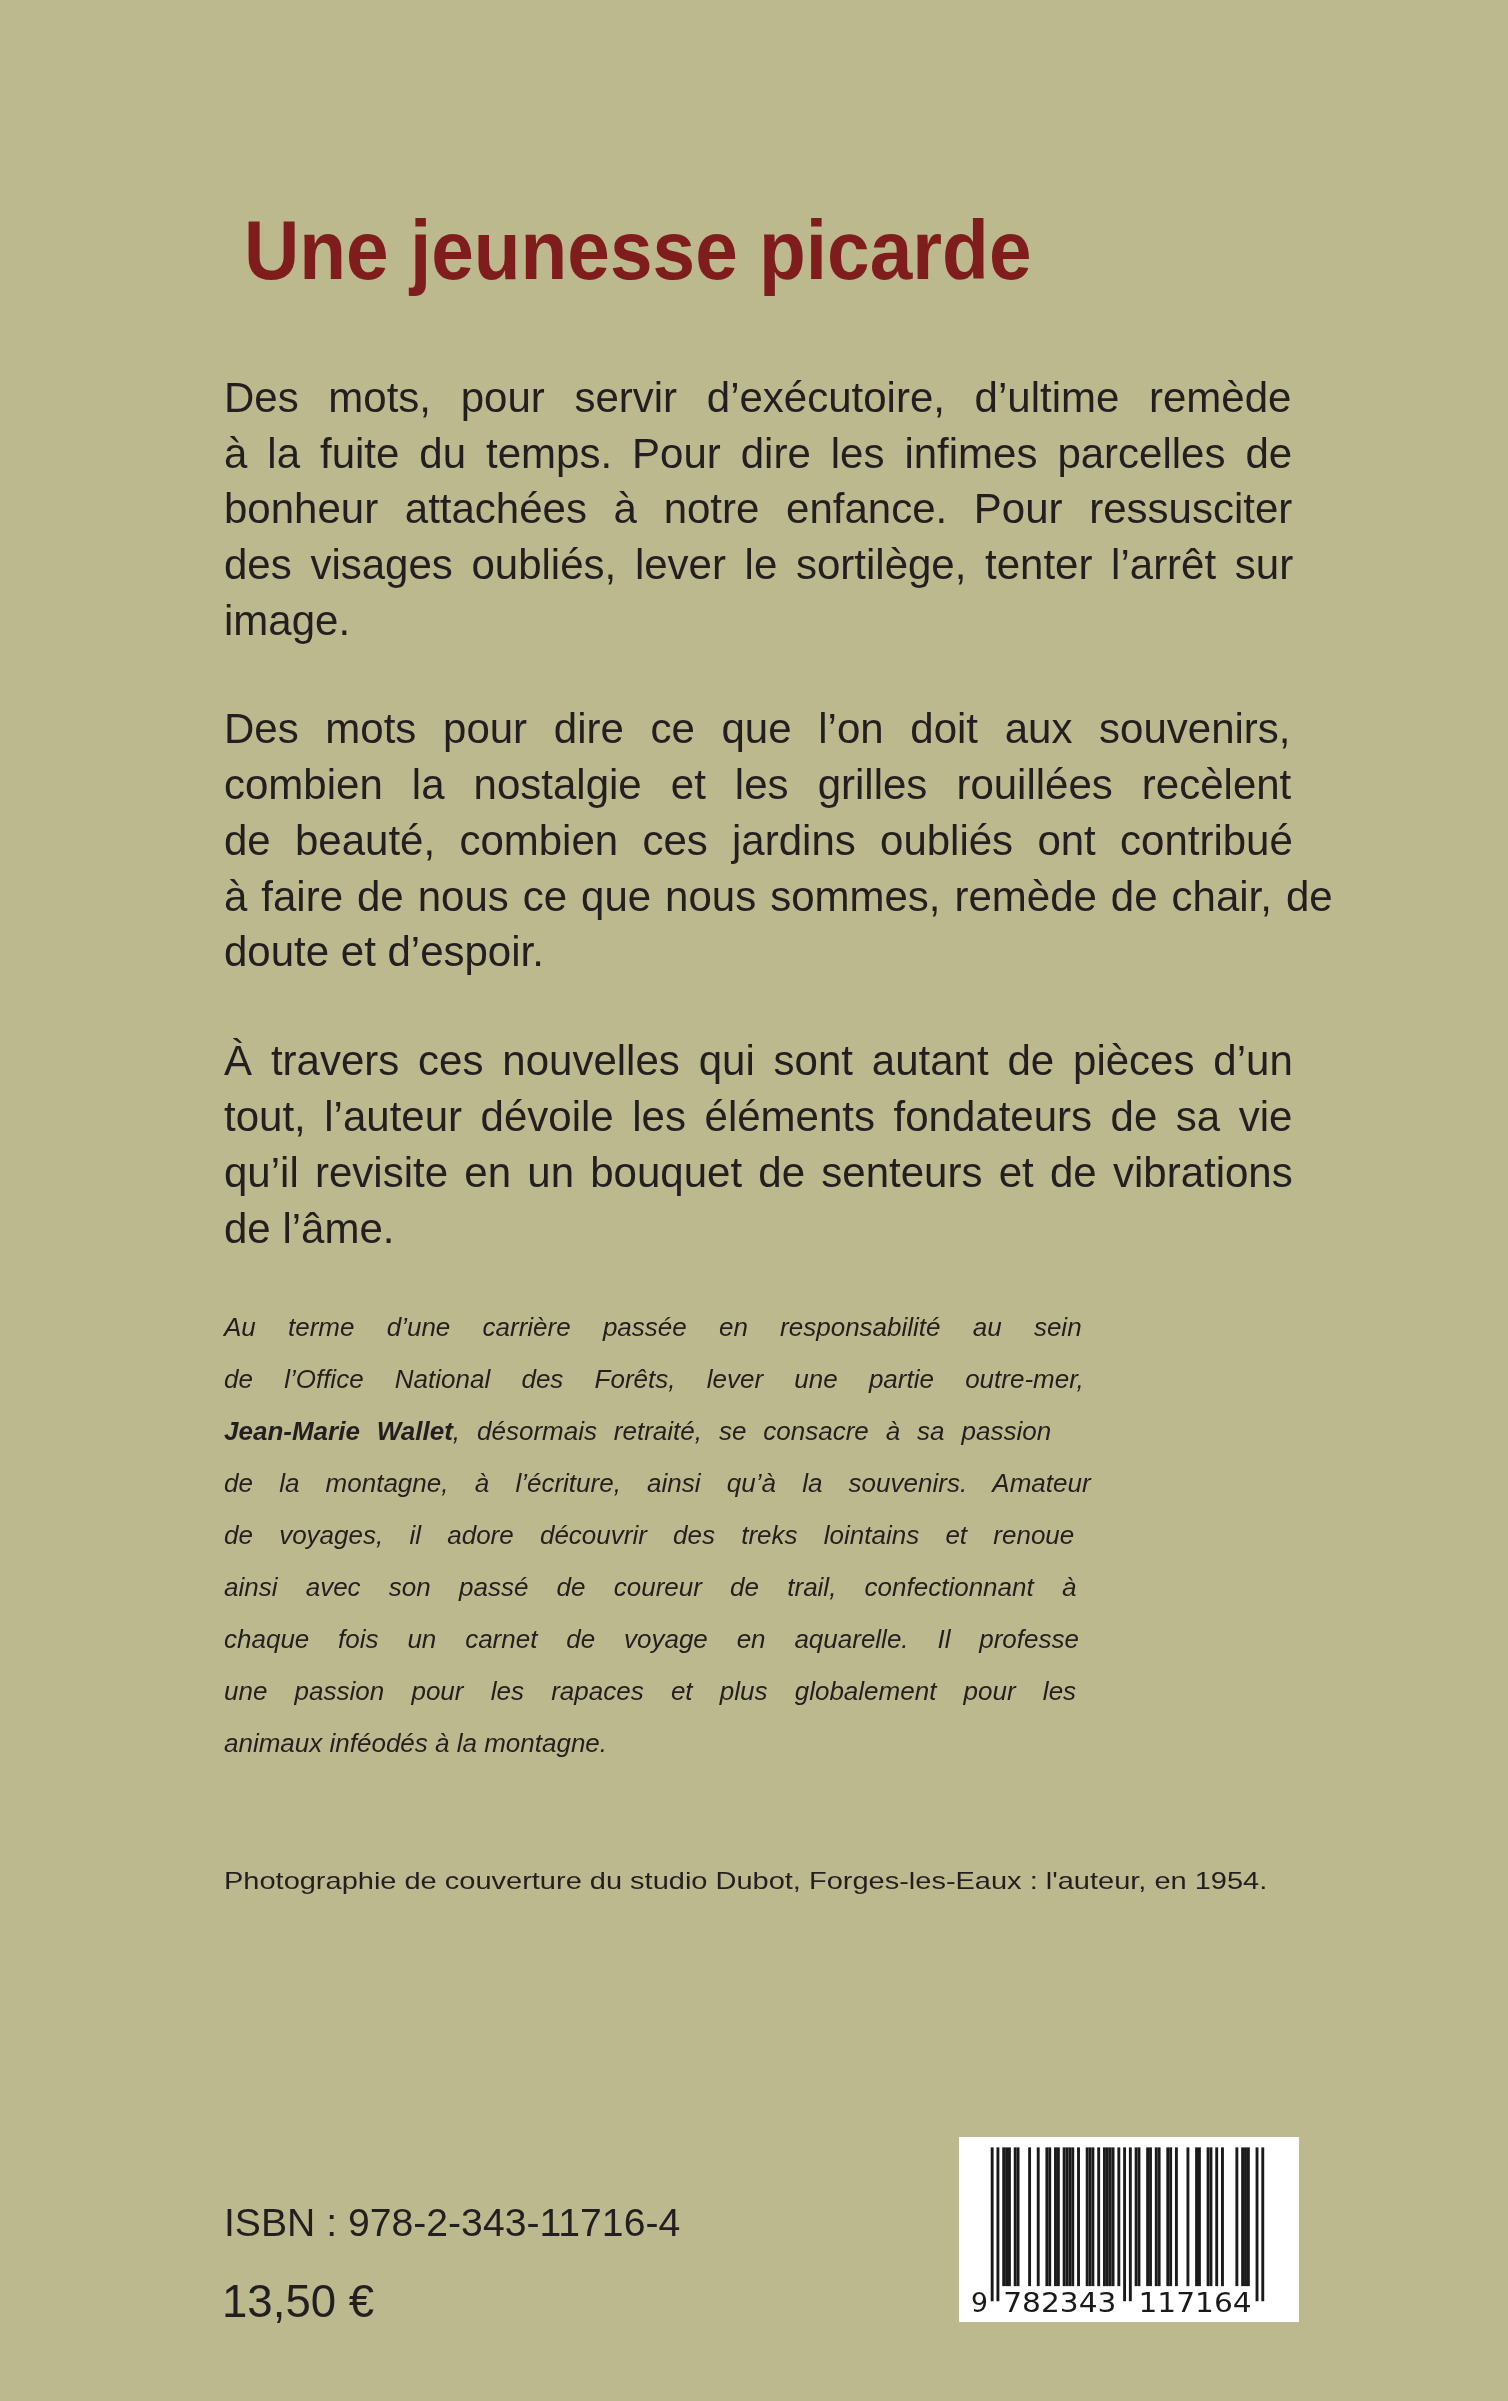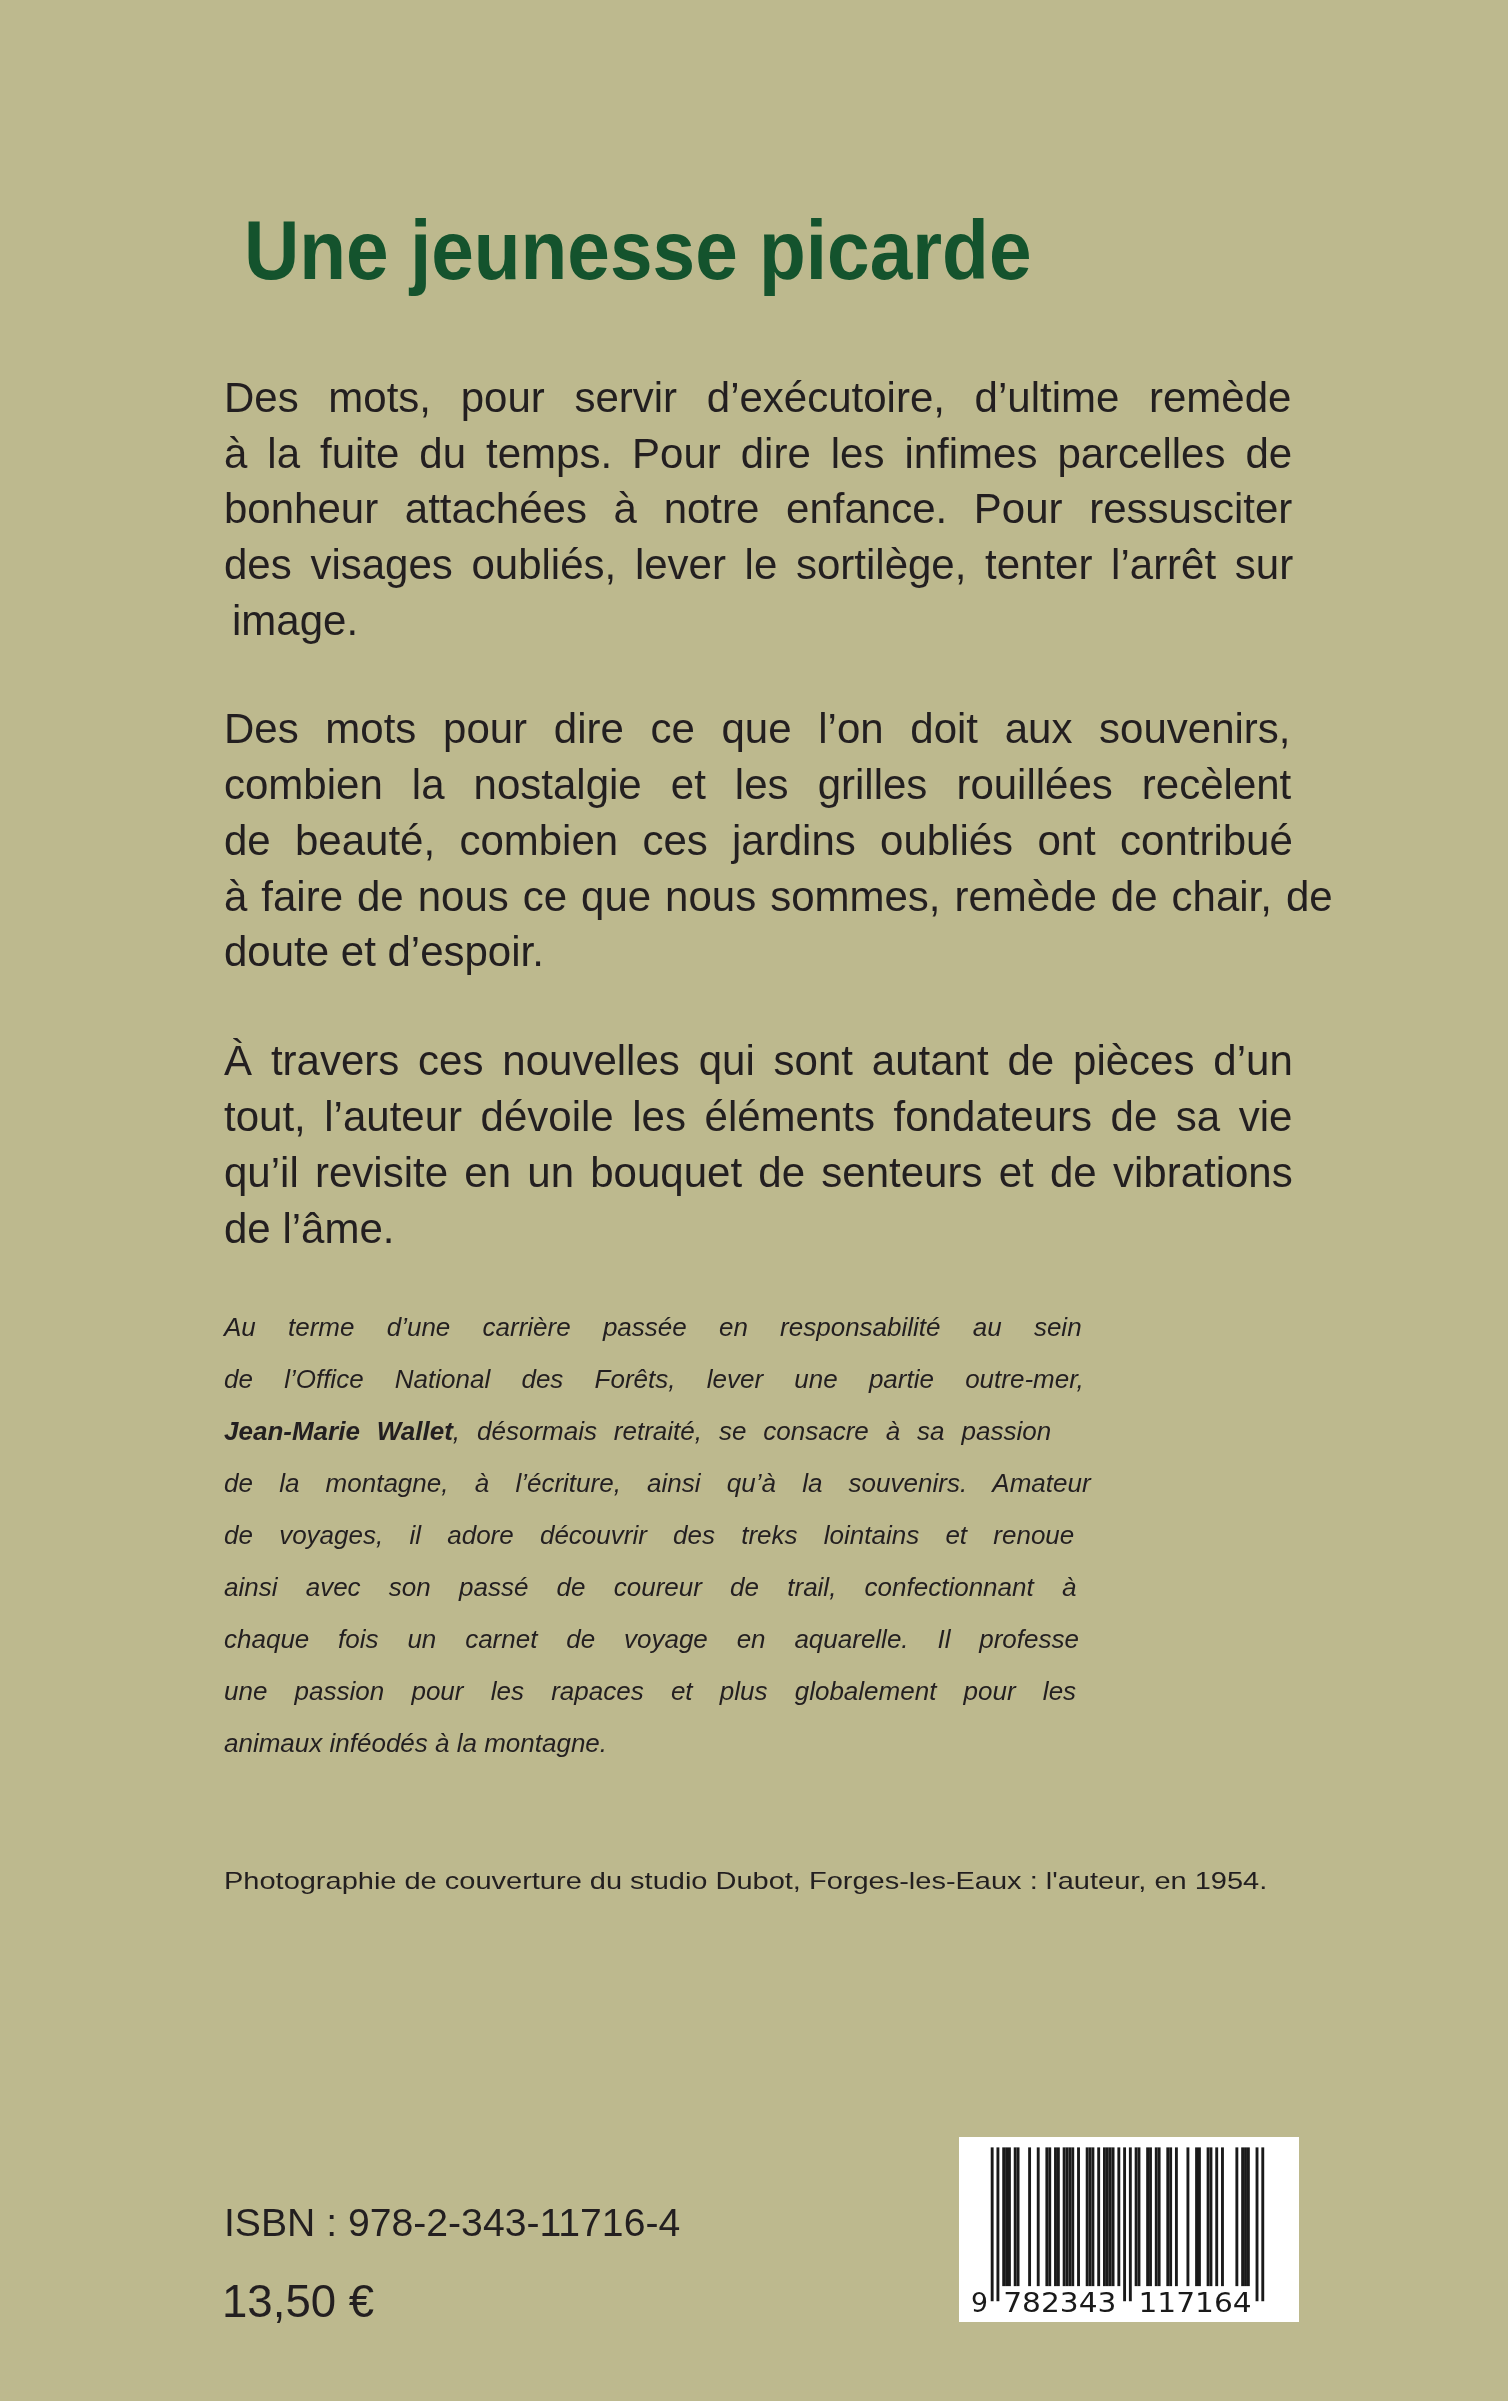--- a/index.html
+++ b/index.html
@@ -7,21 +7,21 @@
     width: 1508px; height: 2402px;
     background: #bdb98e;
     position: relative; overflow: hidden;
     font-family: "Liberation Sans", "DejaVu Sans", sans-serif;
     color: #231f20;
   }
   .abs { position: absolute; }
   .title {
     left: 0; width: 1276px; top: 203px;
     text-align: center;
-    color: #14532d;
+    color: #7f1d1d;
     font-family: "Liberation Sans", sans-serif;
     font-weight: bold;
     font-size: 83px;
     line-height: 95px;
     white-space: nowrap;
   }
   .title span { display: inline-block; transform-origin: center center; }
 
   .para { left: 224px; width: 1060px; }
   .line {
@@ -61,21 +61,21 @@
 
 <div class="abs title">
   <span id="title-span" style="transform: scaleX(0.922811);">Une jeunesse picarde</span>
 </div>
 
 <div class="abs para" id="p0" style="top: 0px;">
     <div class="line body-line" style="top: 374px; transform: scaleX(1); word-spacing: 18px;">Des mots, pour servir d’exécutoire, d’ultime remède</div>
     <div class="line body-line" style="top: 430px; transform: scaleX(1); word-spacing: 8.3px;">à la fuite du temps. Pour dire les infimes parcelles de</div>
     <div class="line body-line" style="top: 485px; transform: scaleX(1); word-spacing: 15px;">bonheur attachées à notre enfance. Pour ressusciter</div>
     <div class="line body-line" style="top: 541px; transform: scaleX(1); word-spacing: 7px;">des visages oubliés, lever le sortilège, tenter l’arrêt sur</div>
-    <div class="line body-line" style="top: 597px; transform: scaleX(1); margin-left: 8px;">image.</div>
+    <div class="line body-line" style="top: 597px; transform: scaleX(1);">image.</div>
   </div>
 <div class="abs para" id="p1" style="top: 0px;">
     <div class="line body-line" style="top: 705px; transform: scaleX(1); word-spacing: 15px;">Des mots pour dire ce que l’on doit aux souvenirs,</div>
     <div class="line body-line" style="top: 761px; transform: scaleX(1); word-spacing: 17.4px;">combien la nostalgie et les grilles rouillées recèlent</div>
     <div class="line body-line" style="top: 817px; transform: scaleX(1); word-spacing: 12.6px;">de beauté, combien ces jardins oubliés ont contribué</div>
     <div class="line body-line" style="top: 873px; transform: scaleX(1); word-spacing: 2.3px;">à faire de nous ce que nous sommes, remède de chair, de</div>
     <div class="line body-line" style="top: 928px; transform: scaleX(1);">doute et d’espoir.</div>
   </div>
 <div class="abs para" id="p2" style="top: 0px;">
     <div class="line body-line" style="top: 1037px; transform: scaleX(1); word-spacing: 7.2px;">À travers ces nouvelles qui sont autant de pièces d’un</div>

